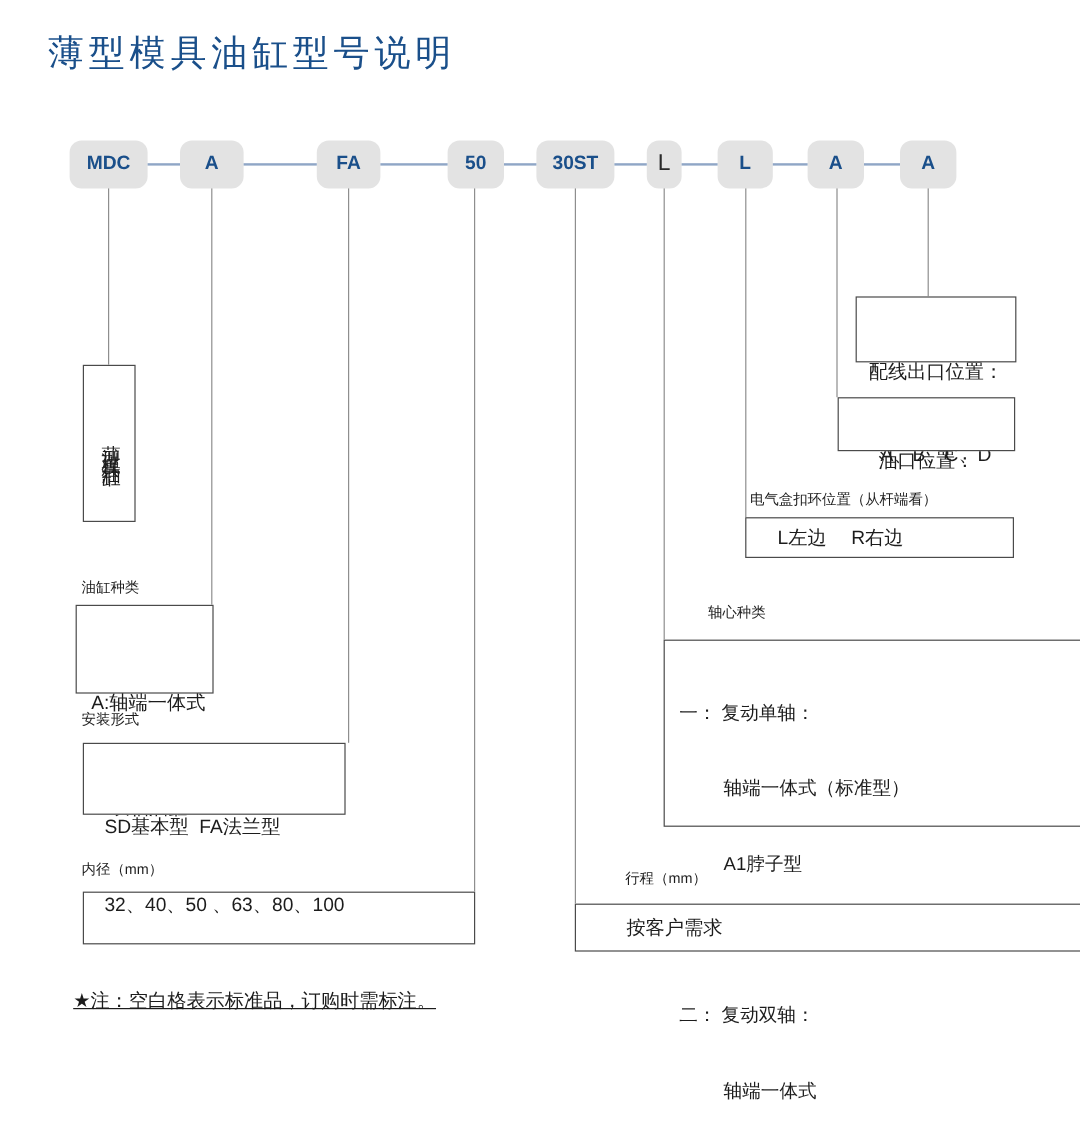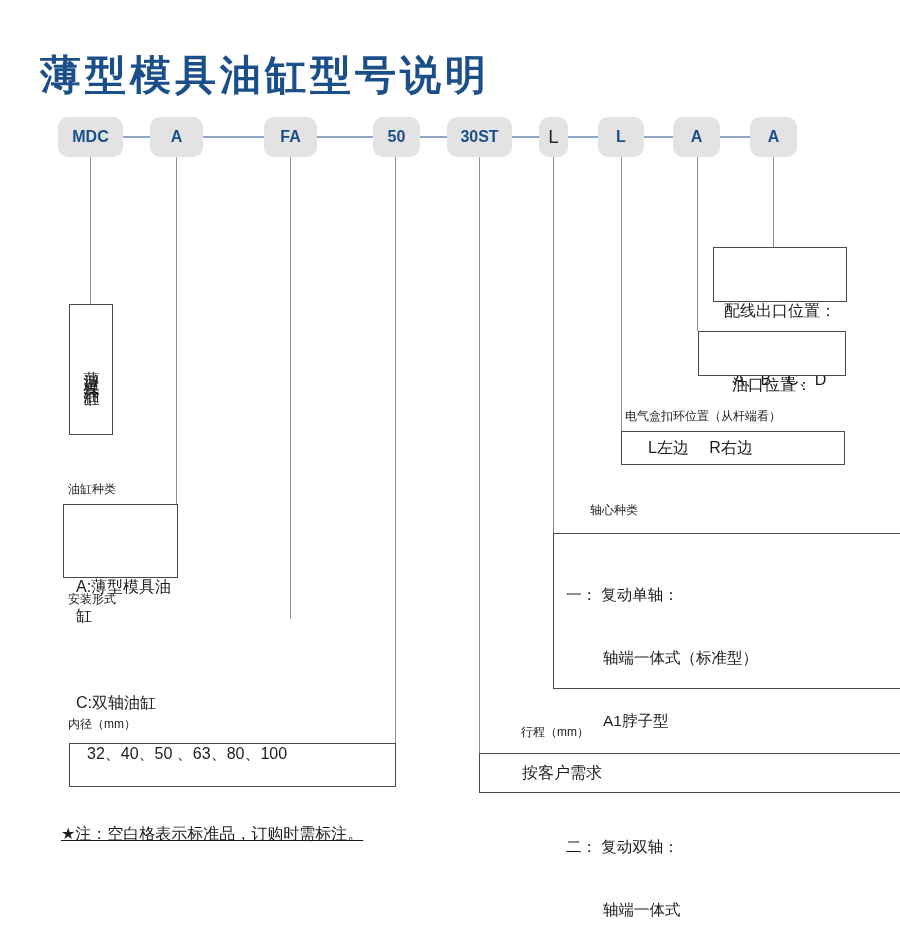--- a/index.html
+++ b/index.html
@@ -2,22 +2,22 @@
 <html style="--accent-blue: #1a4f8a; --connector-blue: #8fa6c6; --line-gray: #8e8e8e; --box-fill: #e3e3e3;"><head>
 <meta charset="utf-8">
 <style>
   html,body{margin:0;padding:0;background:#fff;}
   #page{
     position:relative;width:900px;height:943px;background:#fff;overflow:hidden;
     font-family:"Liberation Sans","DejaVu Sans",sans-serif;color:#1c1c1c;
   }
   
   #title{
-    position:absolute;left:40px;top:24px;font-size:41px;font-weight:700;
-    letter-spacing:4px;color:var(--accent-blue,#1a4f8a);white-space:pre;margin-top:24px;
+    position:absolute;left:40px;top:24px;font-size:30px;font-weight:400;
+    letter-spacing:4px;color:var(--accent-blue,#1a4f8a);white-space:pre;
   }
   
   .seg{
     position:absolute;top:117px;height:40px;background:var(--box-fill,#e3e3e3);
     border-radius:10px;display:flex;align-items:center;justify-content:center;
     font-weight:bold;font-size:16px;color:var(--accent-blue,#1a4f8a);
   }
   .s1{left:58px;width:65px}.s2{left:150px;width:53px}.s3{left:264px;width:53px}
   .s4{left:373px;width:47px}.s5{left:447px;width:65px}.s6{left:539px;width:29px}
   .s7{left:598px;width:46px}.s8{left:673px;width:47px}.s9{left:750px;width:47px}
@@ -93,25 +93,29 @@
   <div class="vline v5"></div>
   <div class="vline v6"></div>
   <div class="vline v7"></div>
   <div class="vline v8"></div>
   <div class="vline v9"></div>
 
   <div class="wbox" id="vbox-product">薄型模具油缸</div>
 
   <div class="lbl" id="lbl-type">油缸种类</div>
   <div class="wbox" id="box-type">
-    <div>A:薄型模具油缸</div>
+    <div>A:轴端一体式</div>
     <div>C:双轴油缸</div>
   </div>
 
   <div class="lbl" id="lbl-mount">安装形式</div>
+  <div class="wbox" id="box-mount">
+    <div>SD基本型  FA法兰型</div>
+    <div>LA径向型</div>
+  </div>
 
   <div class="lbl" id="lbl-bore">内径（mm）</div>
   <div class="wbox" id="box-bore">
     <span>32、40、50 、63、80、100</span>
   </div>
 
   <div class="wbox" id="box-wiring">
     <div>配线出口位置：</div>
     <div>A、B、C、D</div>
   </div>

